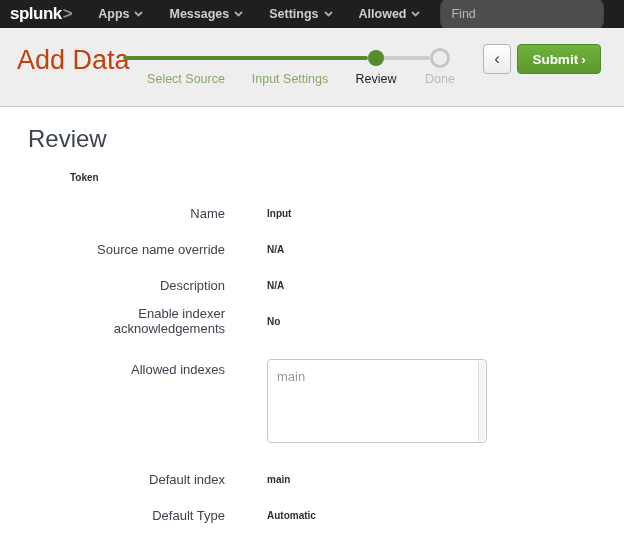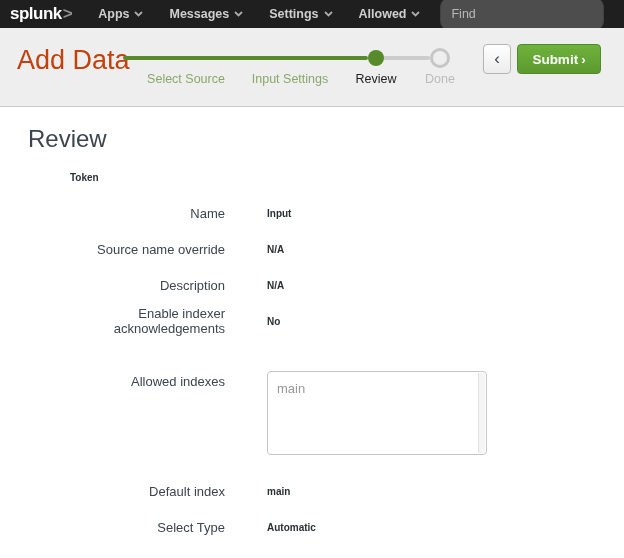--- a/index.html
+++ b/index.html
@@ -35,21 +35,21 @@
   .back-btn { position:absolute; left:483px; top:16px; width:28px; height:30px; border:1px solid #b5b5b5; border-radius:4px; background:linear-gradient(#ffffff,#ececec); color:#3c444d; font-size:17px; line-height:26px; cursor:pointer; font-family:"Liberation Sans", sans-serif; }
   .submit-btn { position:absolute; left:517px; top:16px; width:84px; height:30px; border:1px solid #4e8b28; border-radius:4px; background:linear-gradient(#6fb23c,#5c9930); color:#ffffff; font-size:13.5px; font-weight:700; cursor:pointer; font-family:"Liberation Sans", sans-serif; }
   .submit-btn .chev { font-weight:700; margin-left:3px; }
 
   
   .content { padding-left:28px; }
   .review-heading { margin:18px 0 6px 0; font-size:24px; font-weight:400; color:#3c444d; }
   .row { display:flex; align-items:center; min-height:36px; }
   .row .label { width:197px; text-align:right; font-size:13px; color:#3c444d; }
   .row .value { margin-left:42px; font-size:10px; font-weight:700; color:#2b3033; }
-  .row-ta { align-items:flex-start; margin-top:32px; margin-bottom:18px; }
+  .row-ta { align-items:flex-start; margin-top:20px; margin-bottom:18px; }
   .row-ta .label { padding-top:3px; }
   .ta-box { position:relative; margin-left:42px; width:220px; height:84px; border:1px solid #c6c6c6; border-radius:4px; background:#ffffff; padding:7px 16px 7px 9px; overflow:hidden; cursor:text; }
   .ta-box .ta-text { font-size:13px; color:#999999; }
   .ta-scrollbar { position:absolute; top:1px; right:1px; bottom:1px; width:7px; background:#f4f4f4; border-left:1px solid #e2e2e2; border-radius:0 3px 3px 0; }
 </style>
 </head>
 <body>
 
 <div class="page">
 
@@ -131,18 +131,18 @@
         <span class="ta-text">main</span>
         <div class="ta-scrollbar"></div>
       </div>
     </div>
 
     <div class="row">
       <div class="label">Default index</div>
       <div class="value">main</div>
     </div>
     <div class="row">
-      <div class="label">Select Type</div>
+      <div class="label">Default Type</div>
       <div class="value">Automatic</div>
     </div>
   </main>
 
 </div>
 
 </body></html>

